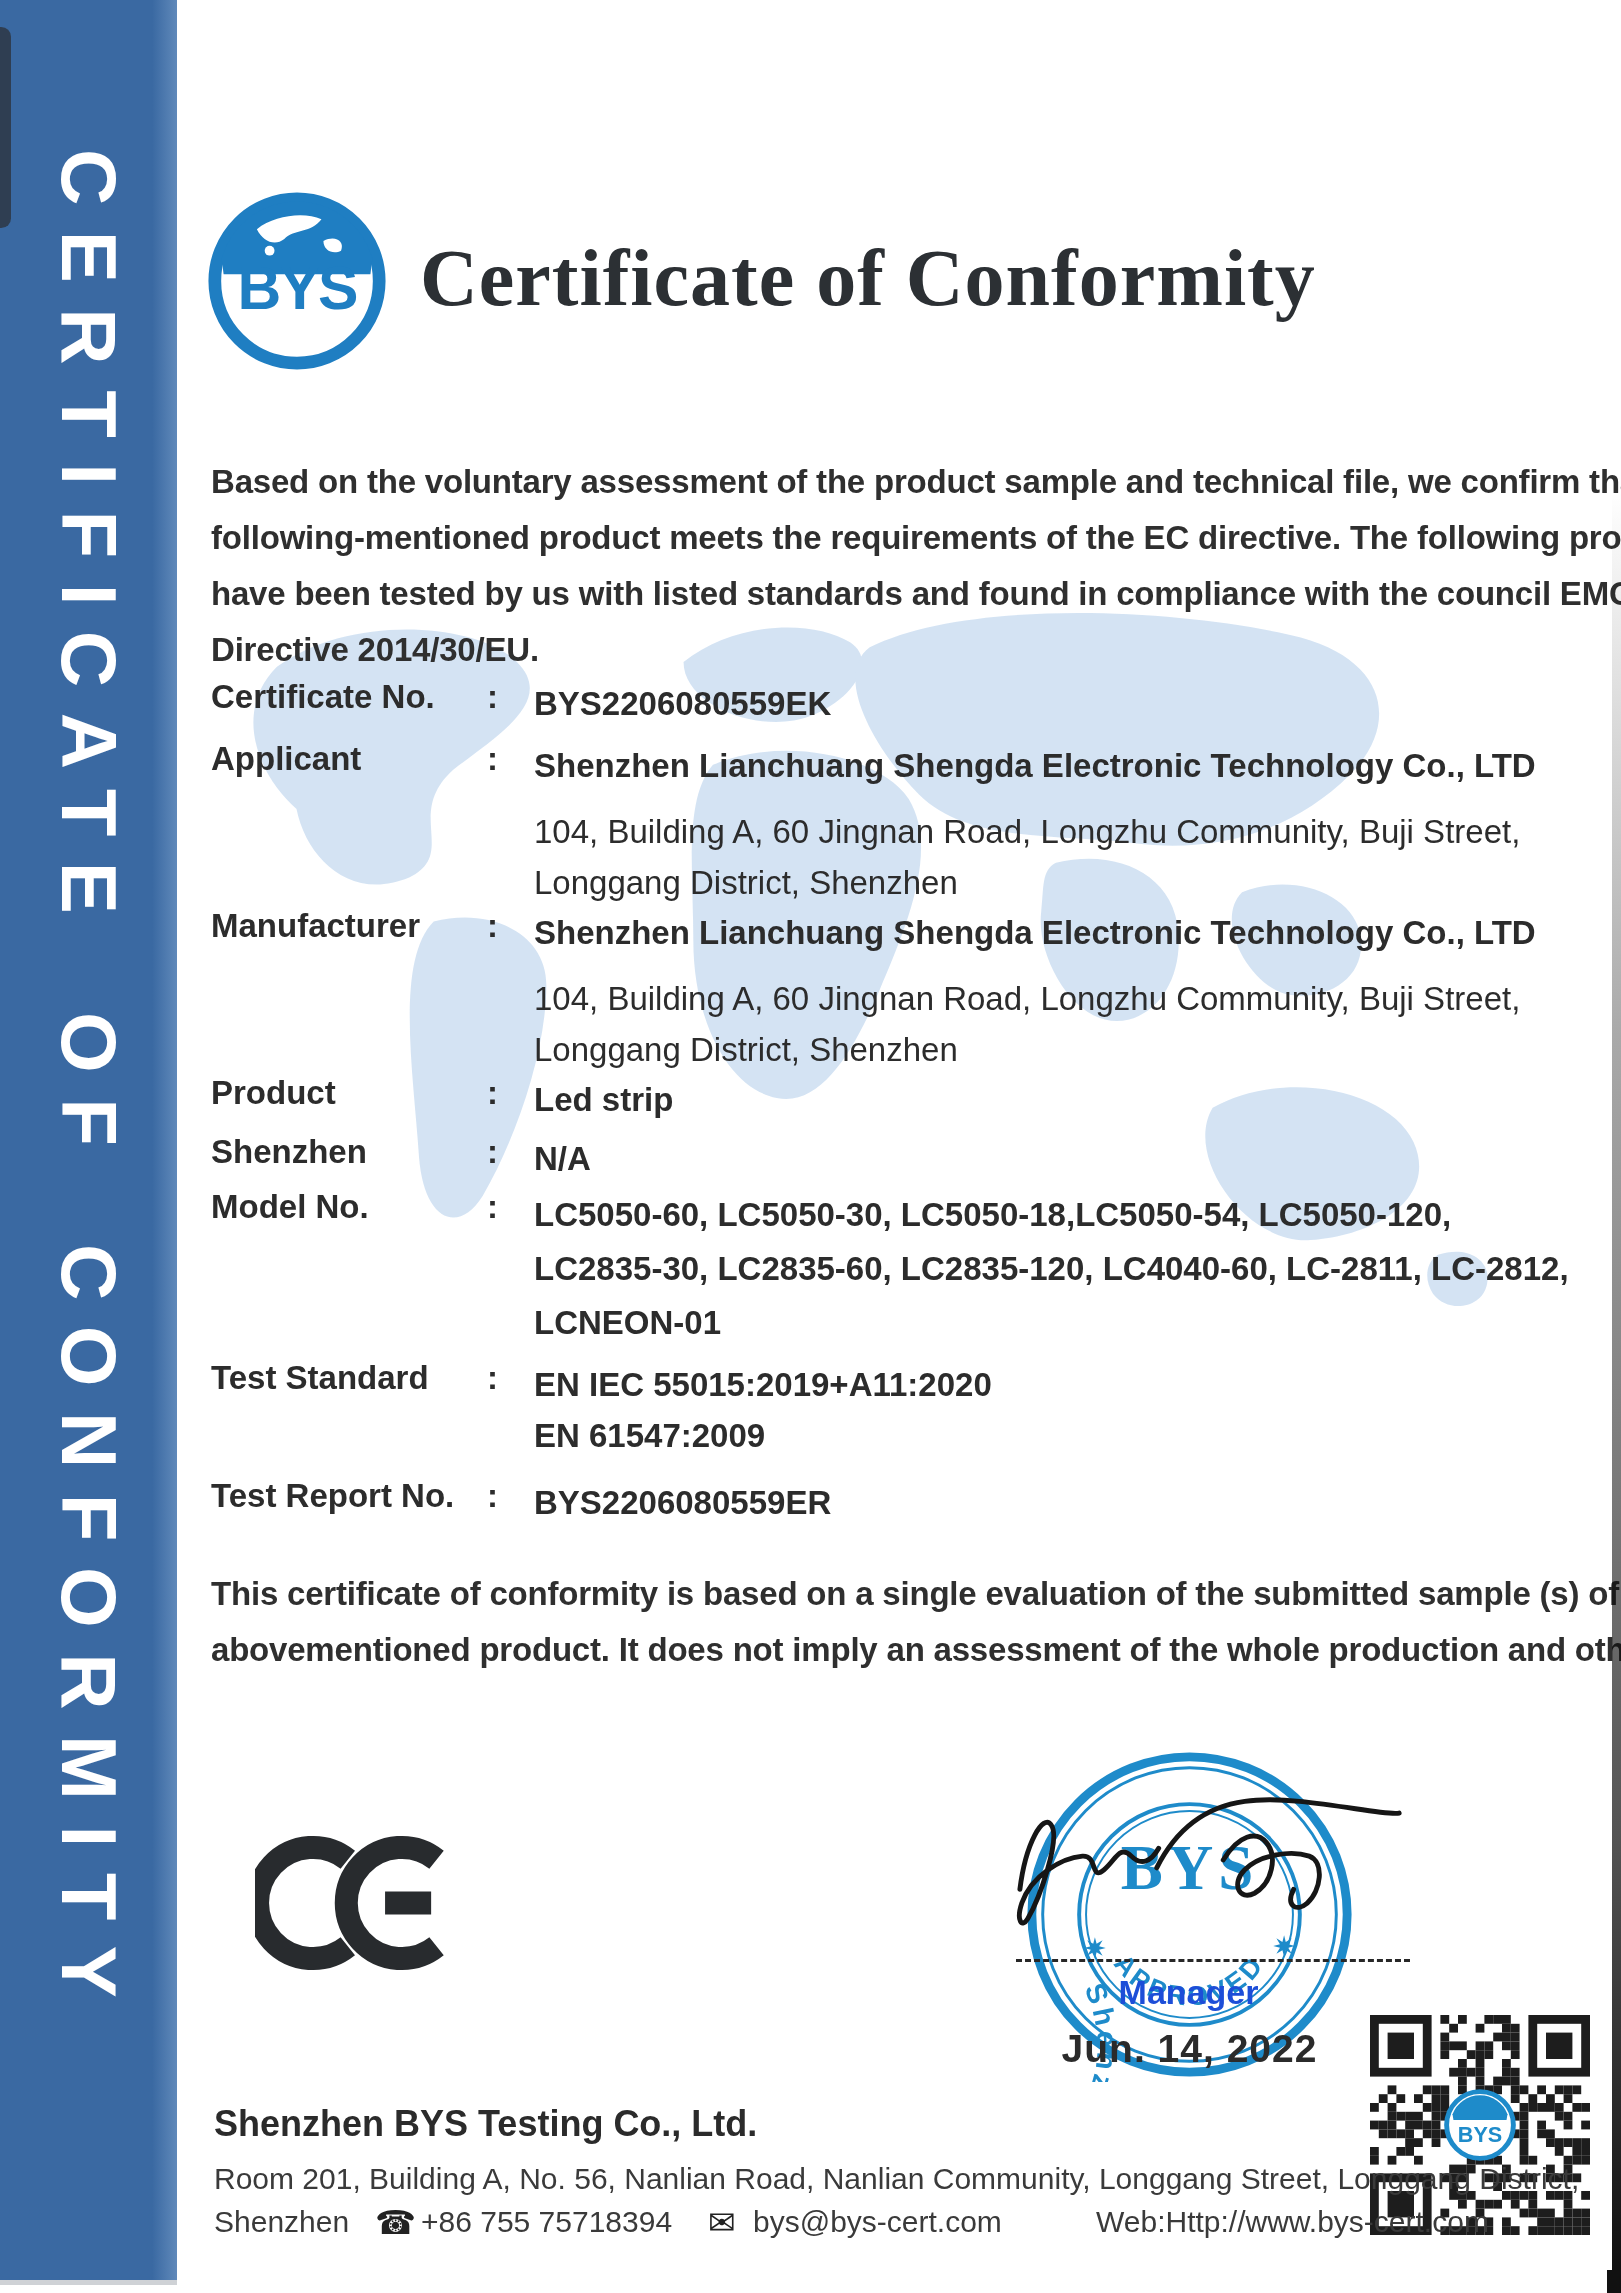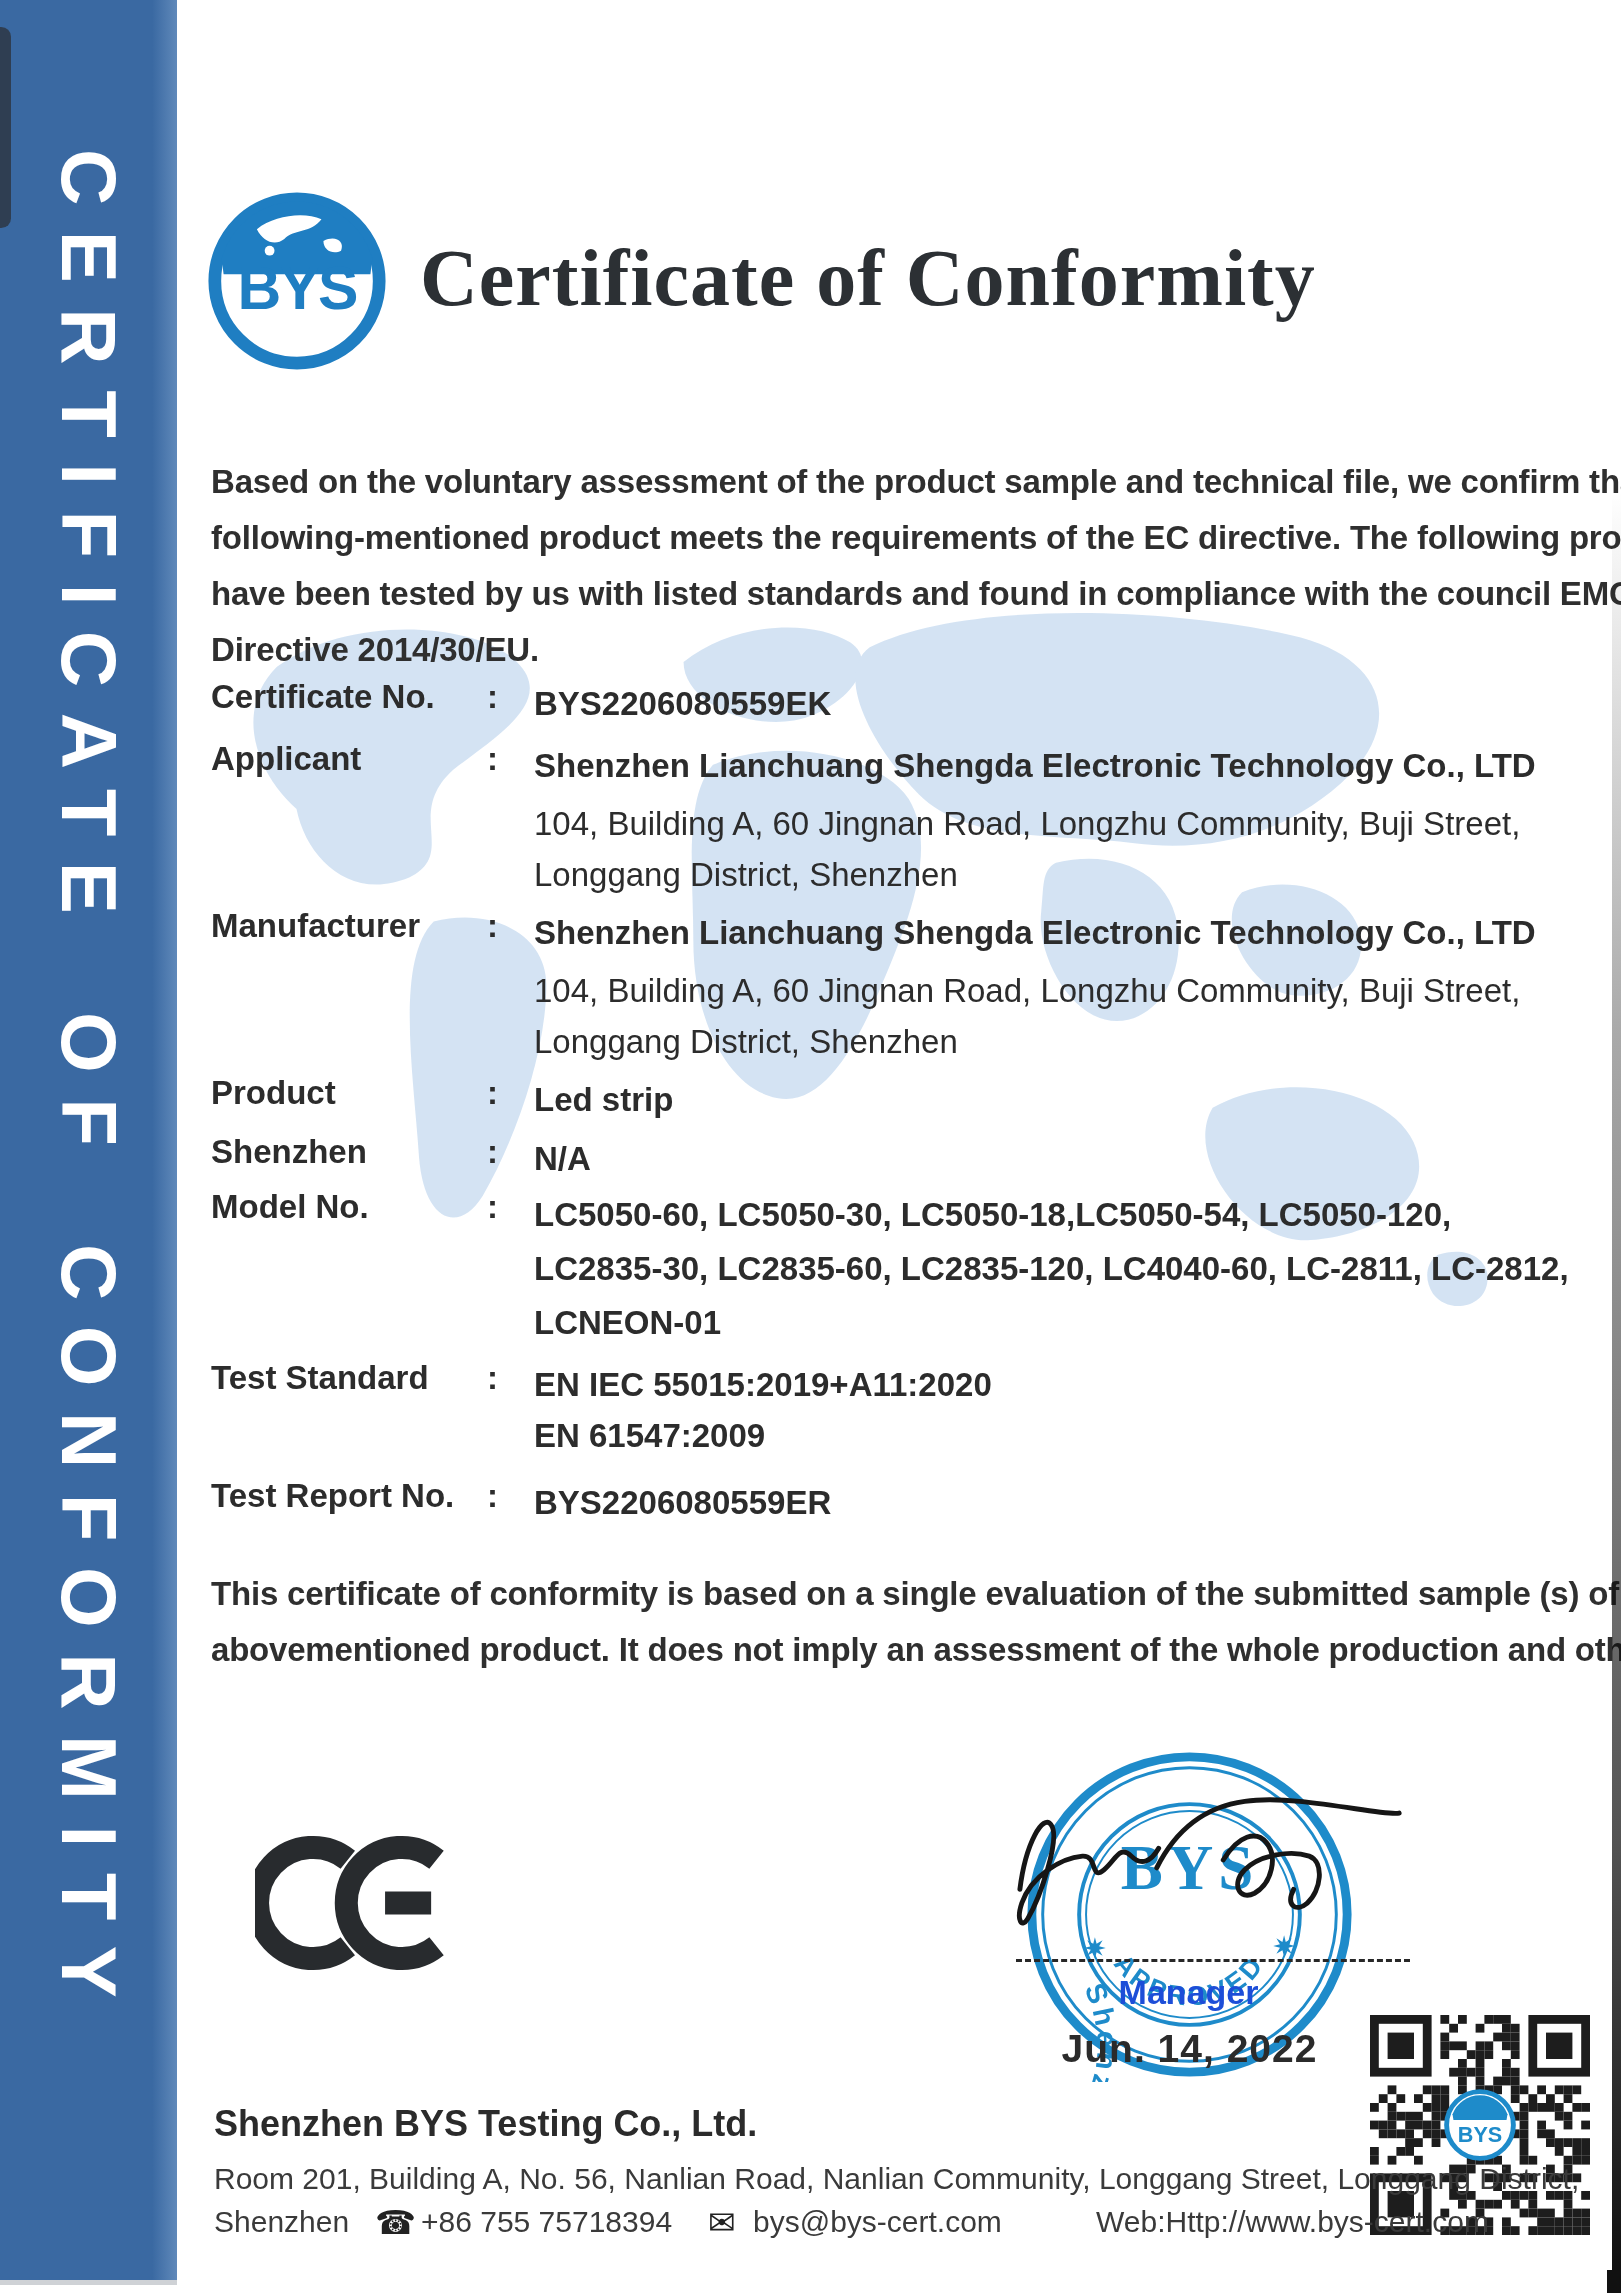--- a/index.html
+++ b/index.html
@@ -44,21 +44,21 @@
   .para .pline{height:56px;line-height:56px;white-space:nowrap;}
   .intro{top:454px;}
   .disclaimer{top:1566px;}
 
   .field{position:absolute;left:211px;width:1362px;font-size:33px;}
   .flabel{position:absolute;left:0;top:0;width:270px;font-weight:bold;color:#2c2c2c;white-space:nowrap;}
   .fcolon{position:absolute;left:276px;top:0;font-weight:bold;color:#2c2c2c;}
   .fvalue{position:absolute;left:323px;top:0;width:1039px;color:#2c2c2c;}
   .vline{line-height:51px;white-space:nowrap;}
   .vline.bold{font-weight:bold;}
-  .vline.gap{margin-top:7px;}
+  .vline.gap{margin-top:15px;}
   .vline.mdl{line-height:54px;}
   .vline.std2{margin-top:0;}
 
   
   .ce{left:255px;top:1804px;width:210px;height:198px;}
   .stamp{left:1022px;top:1747px;width:335px;height:335px;}
   .signature{left:992px;top:1774px;width:437px;height:174px;}
   .sig-dash-line{left:1016px;top:1959px;width:394px;height:0;border-top:3.9px dashed #282828;}
   .manager{left:1071px;top:1973px;width:235px;text-align:center;font-size:34px;font-weight:bold;color:#1d4ed8;}
   .stamp-date{left:1057px;top:2027px;width:265px;text-align:center;font-size:39px;font-weight:bold;color:#2b2b2b;letter-spacing:1px;}

